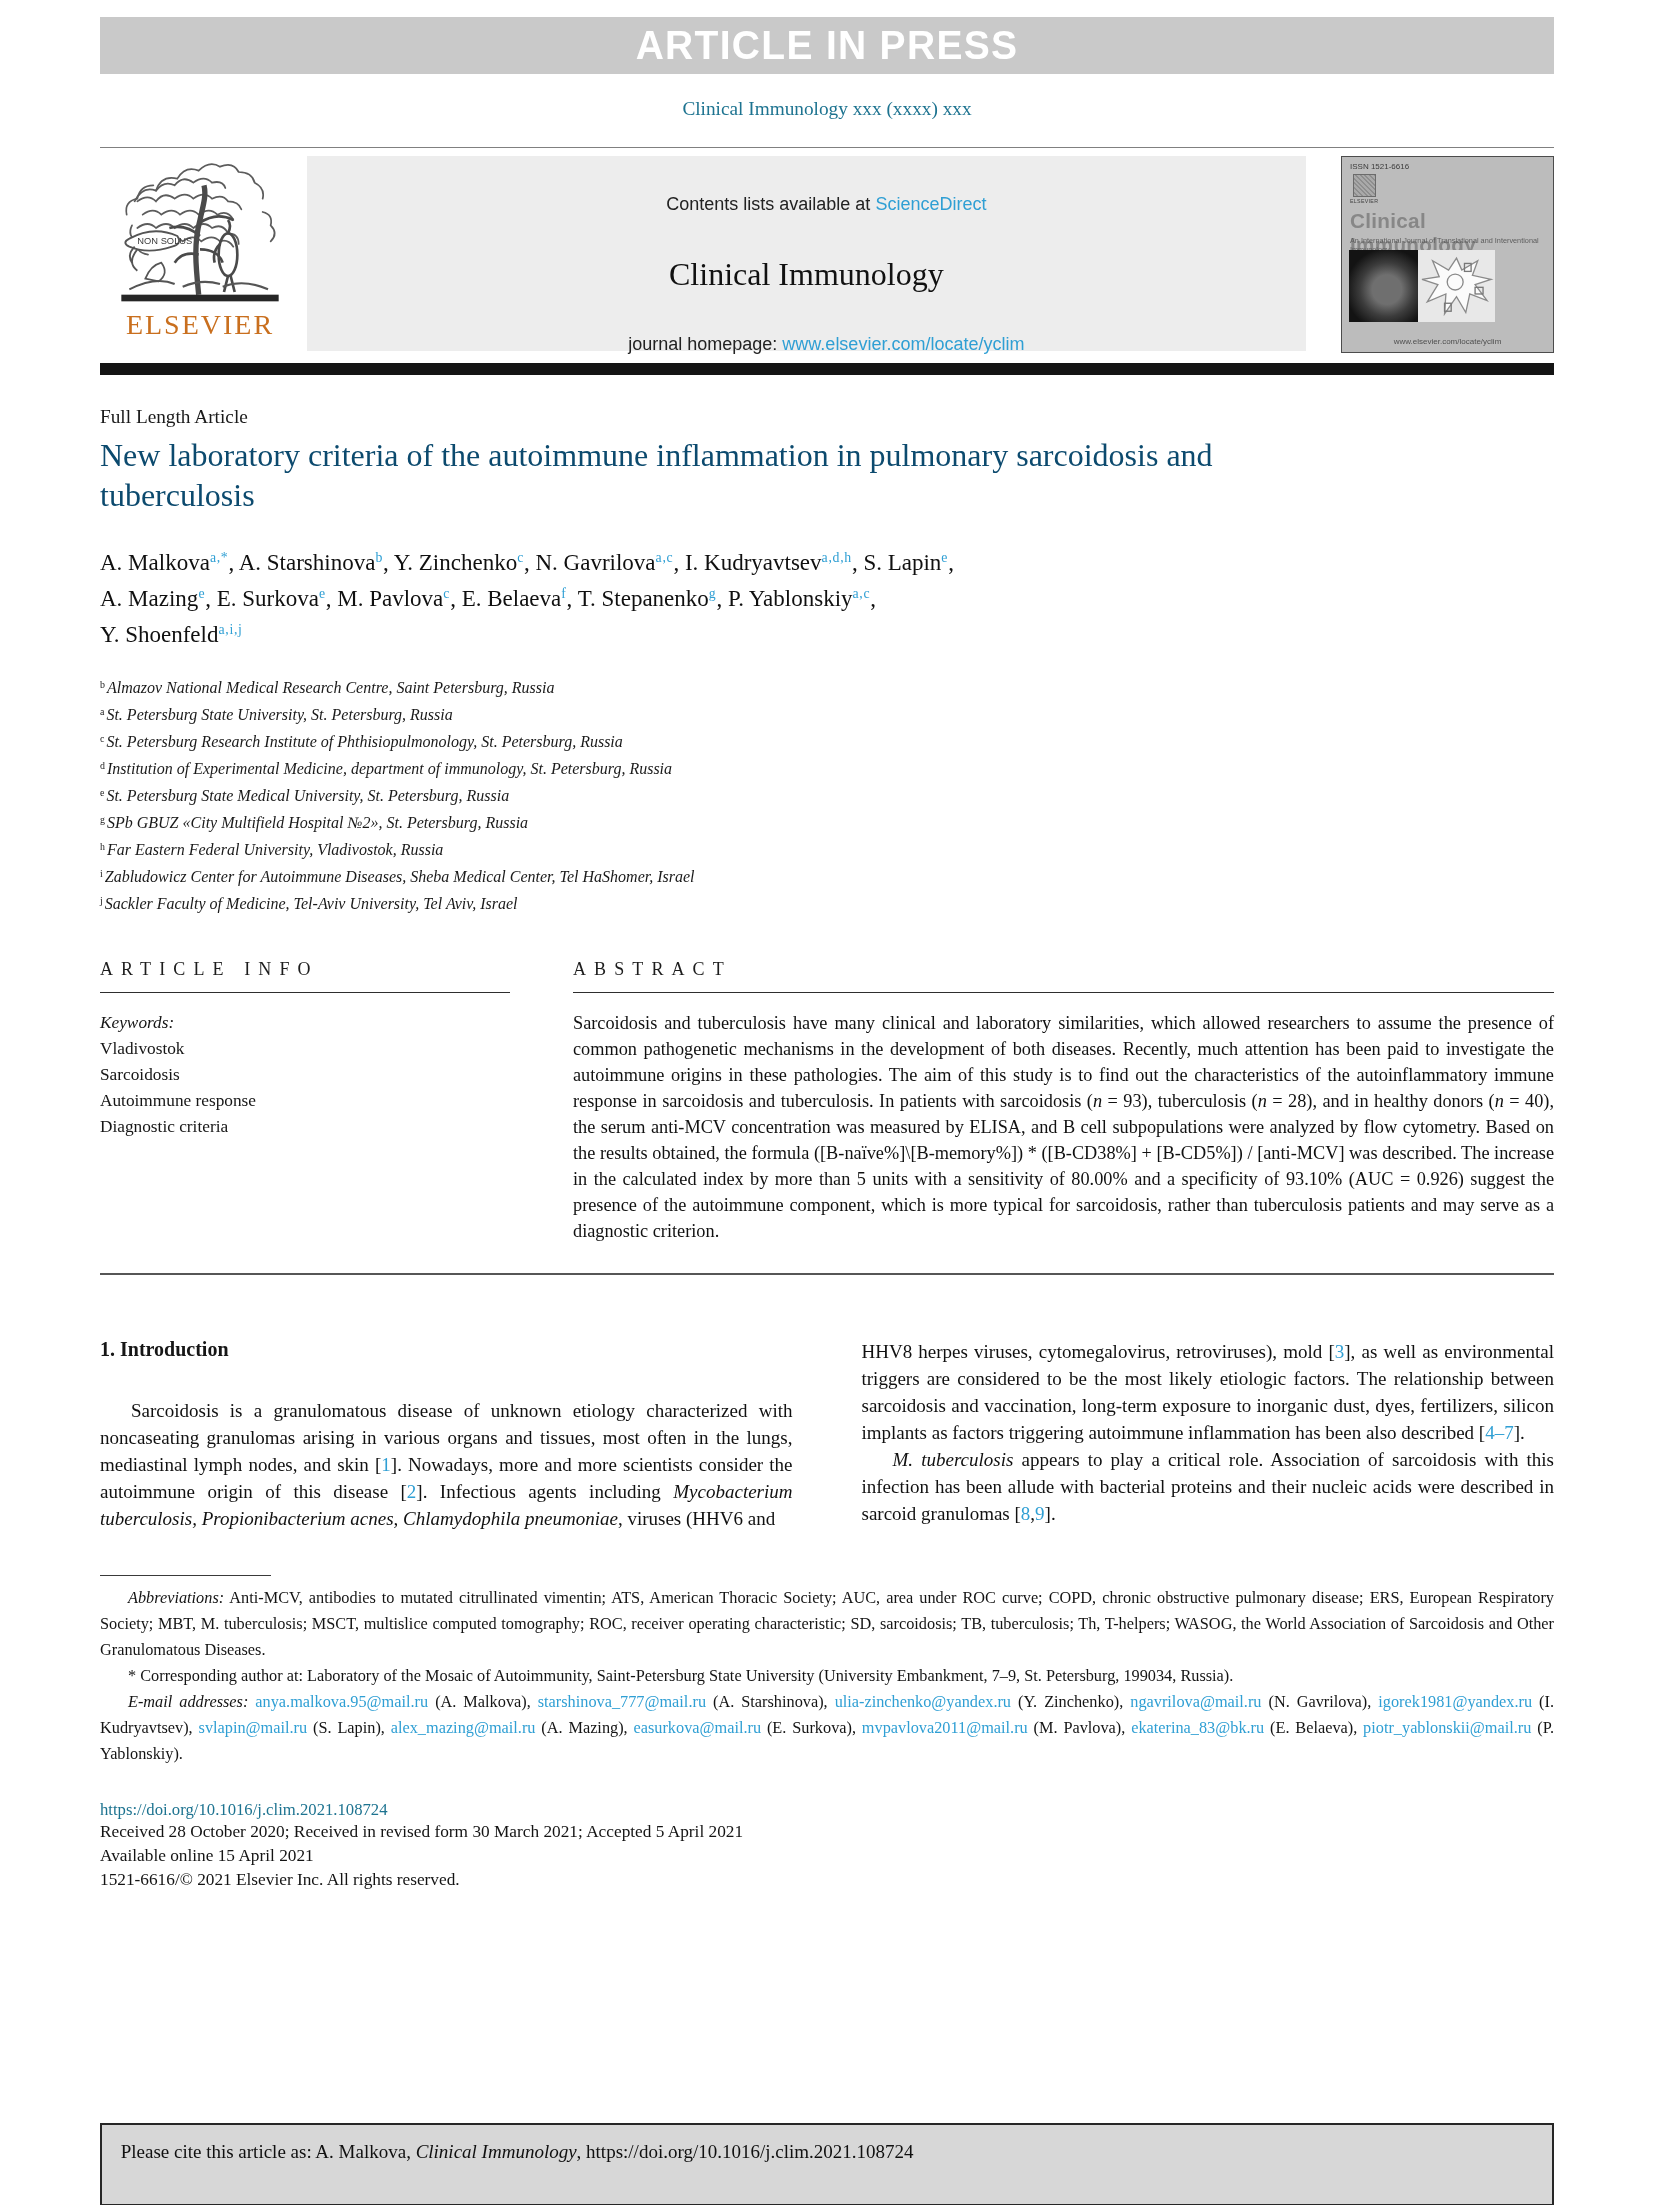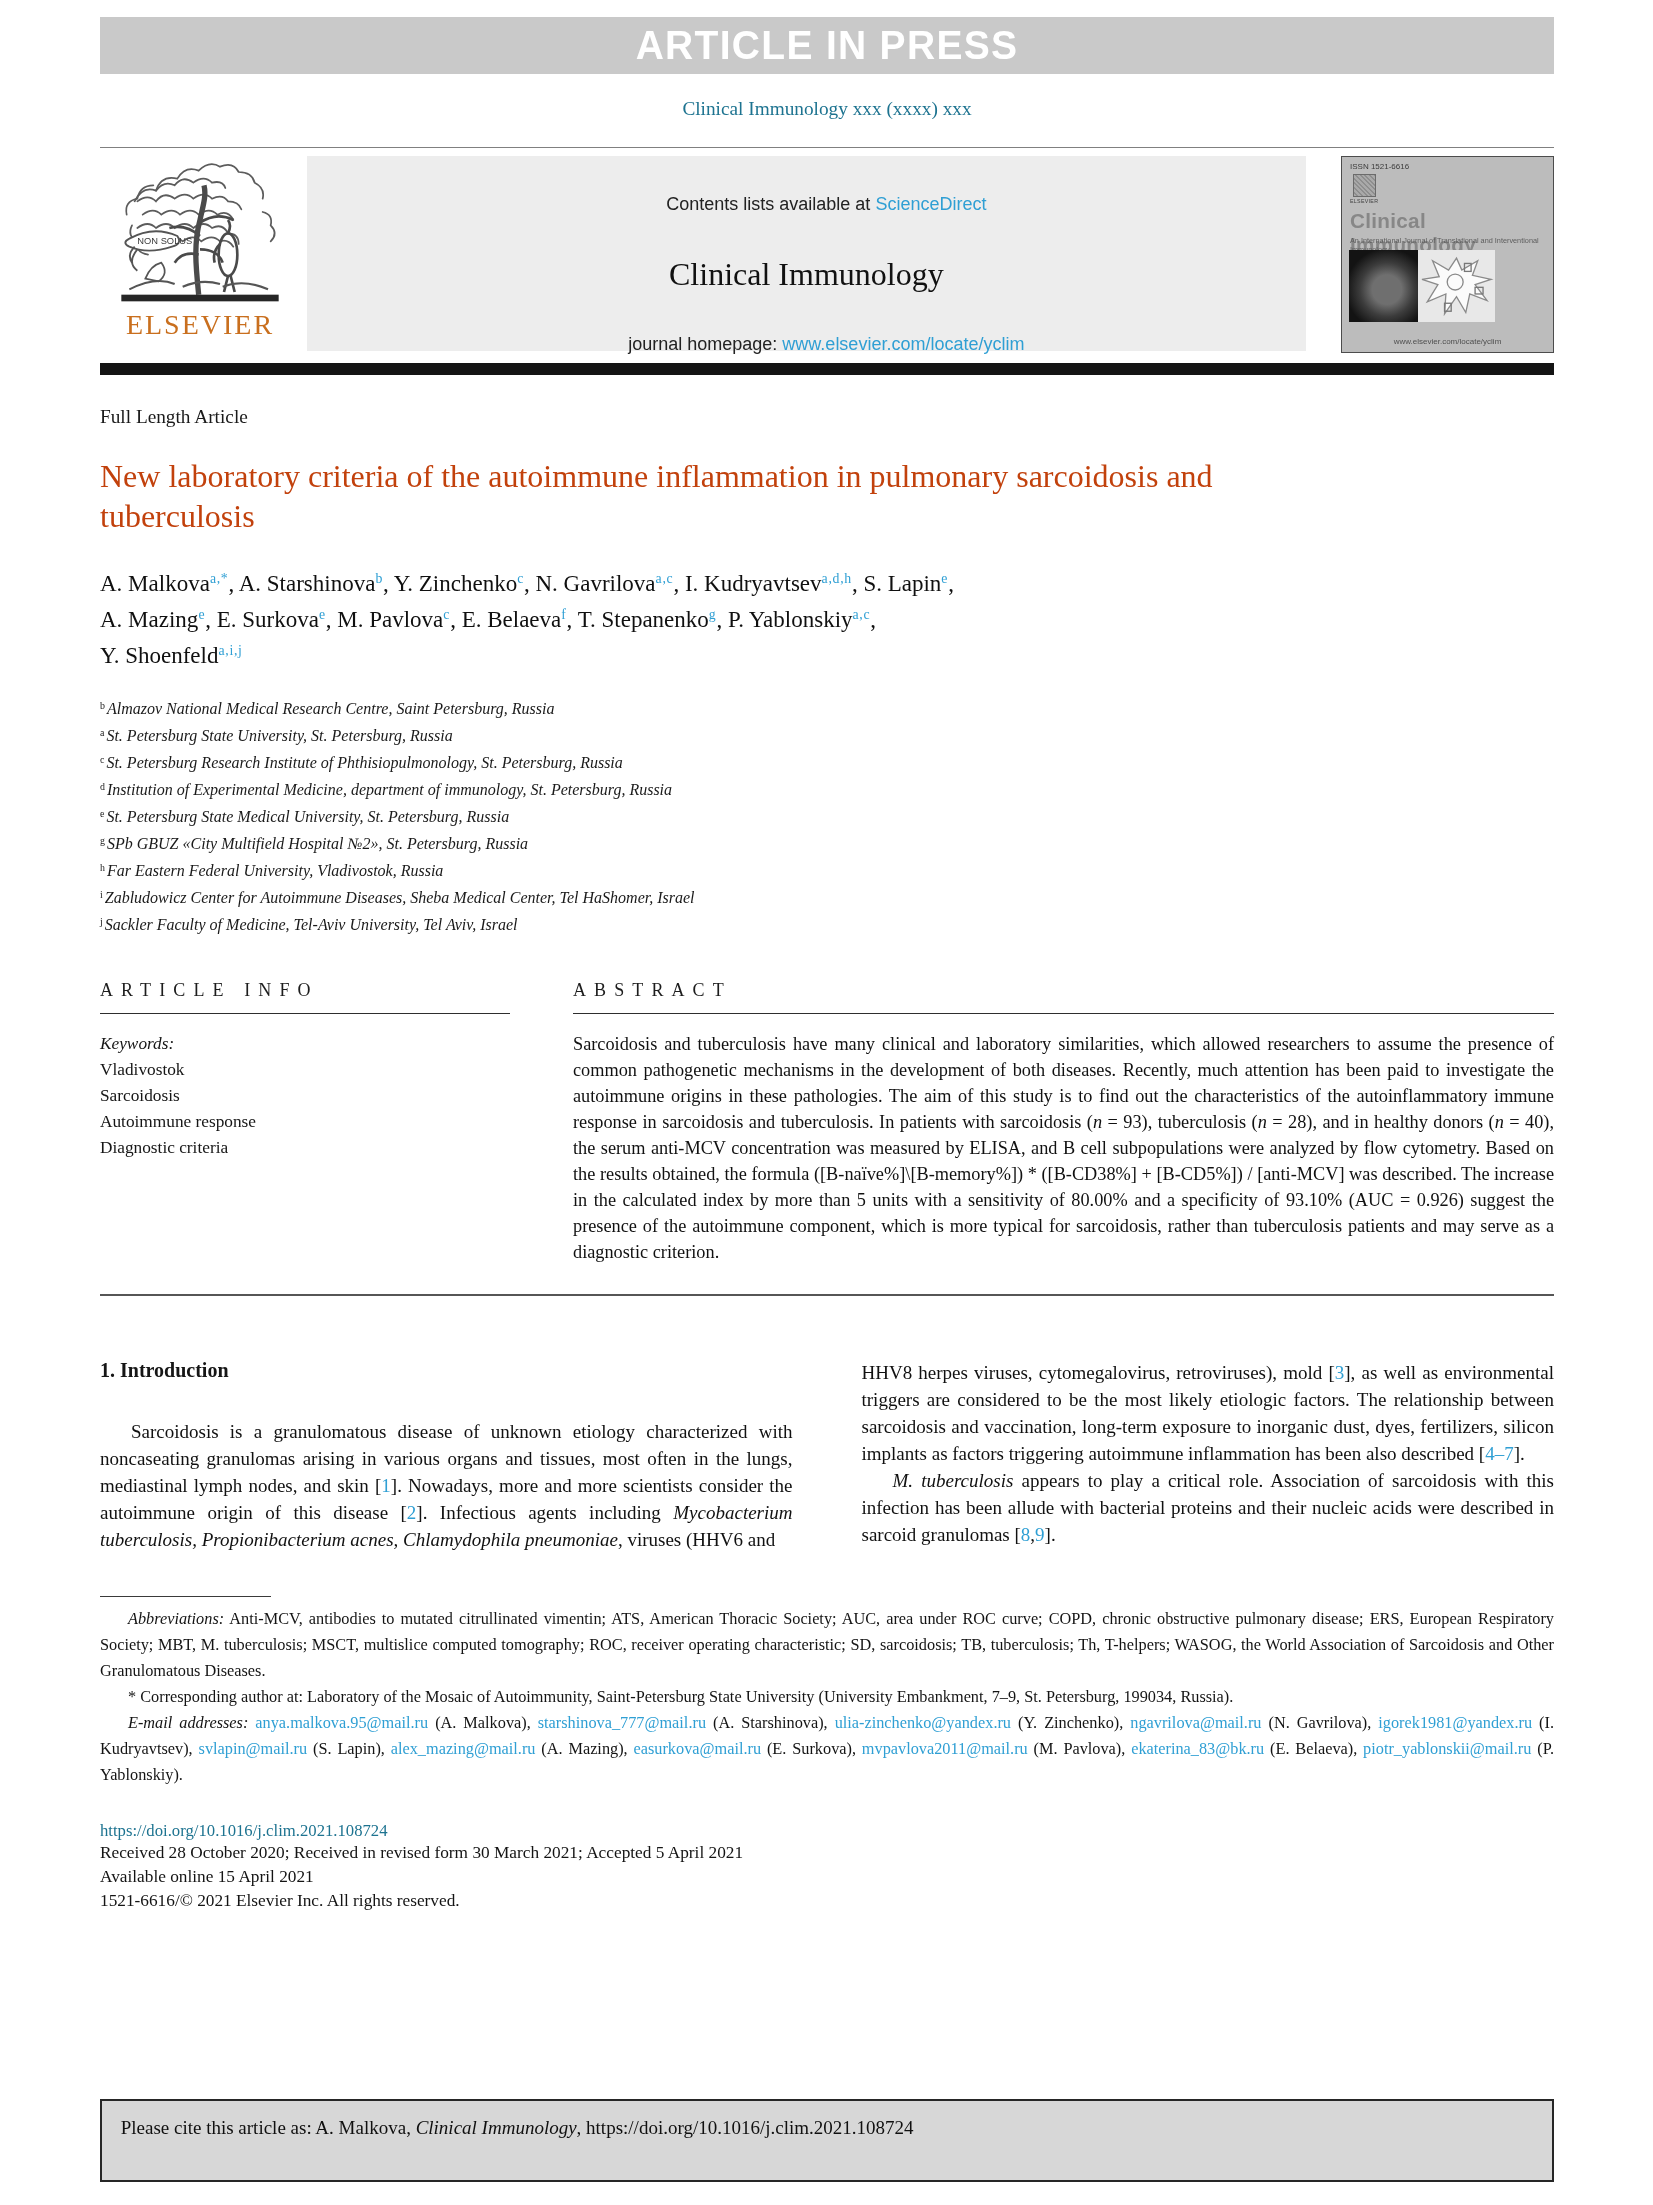--- a/index.html
+++ b/index.html
@@ -67,21 +67,21 @@
     width:69px;height:72px;
     background:radial-gradient(circle at 55% 55%, #6f6f6f 0 14.7px, #3c3c3c 27px, #131313 75%);
   }
   .cover-cell{width:77px;height:72px;background:#e8e8e8;}
   .cover-url{position:absolute;bottom:5.3px;left:0;right:0;text-align:center;font-size:8px;color:#4f4f4f;}
 
   .black-bar{margin-top:10.7px;height:12px;background:#141414;}
 
   
   .fla{margin-top:31px;font-size:19.3px;color:#1a1a1a;}
-  .title{margin-top:28px;font-size:32px;line-height:40px;font-weight:normal;max-width:1187px;color:#c2410c;}
+  .title{margin-top:7px;font-size:32px;line-height:40px;font-weight:normal;max-width:1187px;color:#0c4a6e;}
   .authors{margin-top:27px;font-size:23px;line-height:31px;color:#101010;}
   .sup{font-size:0.60em;vertical-align:0.55em;color:var(--blue);letter-spacing:0.7px;}
   .affils{margin-top:24px;}
   .affil-line{font-size:16px;line-height:24px;font-style:italic;color:#1a1a1a;}
   .affsup{font-size:0.62em;vertical-align:0.5em;font-style:normal;margin-right:2px;color:#1a1a1a;}
 
   
   .info-abs-row{margin-top:43px;display:flex;}
   .info-col{width:410px;flex:none;}
   .abs-col{flex:1;margin-left:63px;}
@@ -108,21 +108,21 @@
   .foot-rule{margin-top:43px;width:171px;border-top:1.3px solid #3a3a3a;}
   .footnotes{margin-top:9.3px;}
   .fn-para{font-size:16.3px;line-height:26px;text-align:justify;color:#141414;}
   .fn-para.indent{text-indent:28px;}
 
   .doi{margin-top:33px;font-size:16.7px;color:var(--teal);}
   .meta{font-size:17.3px;line-height:24px;color:#141414;}
   .meta:first-of-type{margin-top:6.7px;}
 
   .cite-box{
-    position:absolute;left:100px;right:100px;bottom:40px;
+    position:absolute;left:100px;right:100px;bottom:16px;
     border:2px solid #262626;background:#d7d7d7;height:83px;
     padding:16px 18.7px;font-size:19px;color:#101010;
   }
 </style>
 </head>
 <body>
 
 <div class="page">
 
   <div class="banner">

